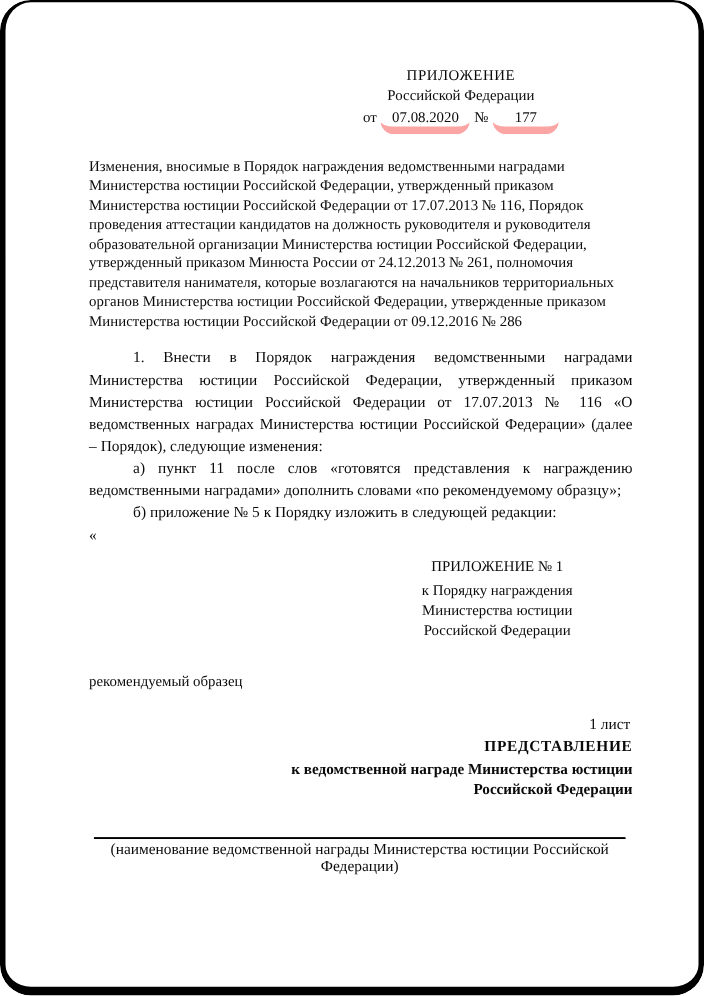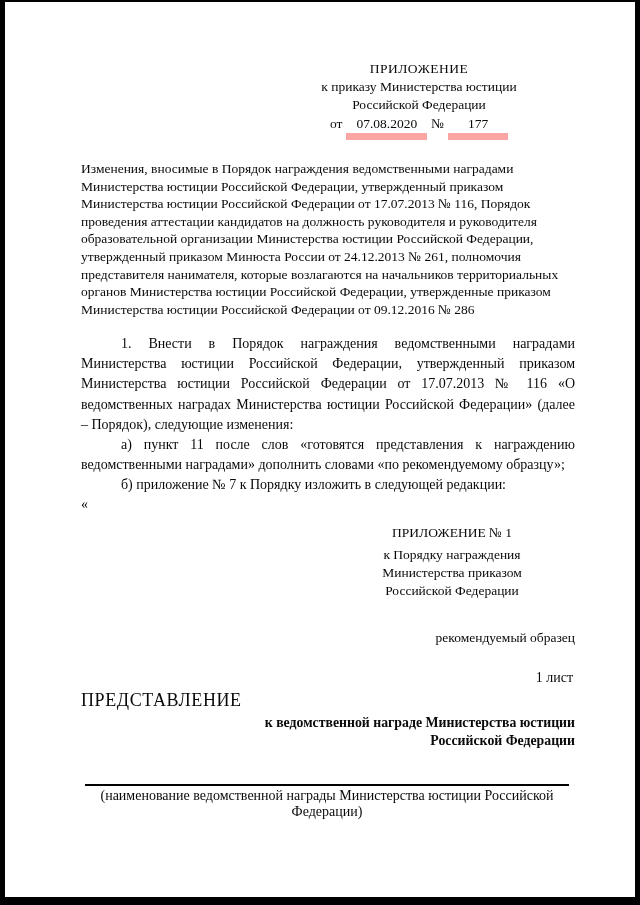--- a/index.html
+++ b/index.html
@@ -1,15 +1,15 @@
 <!DOCTYPE html>
 <html><head>
 <meta charset="utf-8">
 <style>
-  * { margin: 0; padding: 0; box-sizing: border-box; }
+  * { margin: 0; padding: 0; box-sizing: border-box; border-radius: 28px; }
   html, body { background: #ffffff; }
   body {
     width: 640px; height: 905px;
     font-family: "Liberation Serif", "DejaVu Serif", serif;
     color: #0a0a0a;
     -webkit-font-smoothing: antialiased;
   }
   .page {
     width: 640px; height: 905px;
     background: #ffffff;
@@ -61,35 +61,35 @@
     text-align: center;
     font-size: 13.5px;
     line-height: 1.34;
     margin-top: 8px;
   }
   .annex-title { margin-bottom: 4px; }
 
   .recommended {
     margin-top: 30px;
     font-size: 13.5px;
-    text-align: right;
+    text-align: left;
   }
   .sheet {
     margin-top: 24px;
     text-align: right;
     font-size: 14px;
     padding-right: 2px;
   }
 
   
   .form-title {
     margin-top: 4px;
-    text-align: left;
-    font-weight: normal;
-    font-size: 18px;
+    text-align: right;
+    font-weight: bold;
+    font-size: 14px;
     letter-spacing: 0.6px;
   }
   .form-sub {
     text-align: right;
     font-weight: bold;
     font-size: 13.8px;
     line-height: 1.32;
   }
   .form-sub.first { margin-top: 3px; }
 
@@ -105,40 +105,39 @@
     font-size: 14px;
   }
 </style>
 </head>
 <body>
 
 <div class="page">
 
   <div class="req-block">
     <div class="req-title">ПРИЛОЖЕНИЕ</div>
-    <div>к приказу Министерства юстиции</div>
     <div>Российской Федерации</div>
     <div class="req-date-line">
       <span>от</span><span class="u-sp"></span><span class="u-val">07.08.2020</span><span class="u-sp"></span><span>№</span><span class="u-sp"></span><span class="u-val">177</span>
     </div>
   </div>
 
   <div class="subject">Изменения, вносимые в Порядок награждения ведомственными наградами Министерства юстиции Российской Федерации, утвержденный приказом Министерства юстиции Российской Федерации от 17.07.2013 № 116, Порядок проведения аттестации кандидатов на должность руководителя и руководителя образовательной организации Министерства юстиции Российской Федерации, утвержденный приказом Минюста России от 24.12.2013 № 261, полномочия представителя нанимателя, которые возлагаются на начальников территориальных органов Министерства юстиции Российской Федерации, утвержденные приказом Министерства юстиции Российской Федерации от 09.12.2016 № 286</div>
 
   <div class="body-sec">
     <div class="p">1. Внести в Порядок награждения ведомственными наградами Министерства юстиции Российской Федерации, утвержденный приказом Министерства юстиции Российской Федерации от 17.07.2013 № 116 «О ведомственных наградах Министерства юстиции Российской Федерации» (далее – Порядок), следующие изменения:</div>
     <div class="p">а) пункт 11 после слов «готовятся представления к награждению ведомственными наградами» дополнить словами «по рекомендуемому образцу»;</div>
-    <div class="p">б) приложение № 7 к Порядку изложить в следующей редакции:</div>
+    <div class="p">б) приложение № 5 к Порядку изложить в следующей редакции:</div>
     <div class="p quote-open">«</div>
   </div>
 
   <div class="annex">
     <div class="annex-title">ПРИЛОЖЕНИЕ № 1</div>
     <div>к Порядку награждения</div>
-    <div>Министерства приказом</div>
+    <div>Министерства юстиции</div>
     <div>Российской Федерации</div>
   </div>
 
   <div class="recommended">рекомендуемый образец</div>
 
   <div class="sheet">1 лист</div>
 
   <div class="form-title">ПРЕДСТАВЛЕНИЕ</div>
   <div class="form-sub first">к ведомственной награде Министерства юстиции</div>
   <div class="form-sub">Российской Федерации</div>

